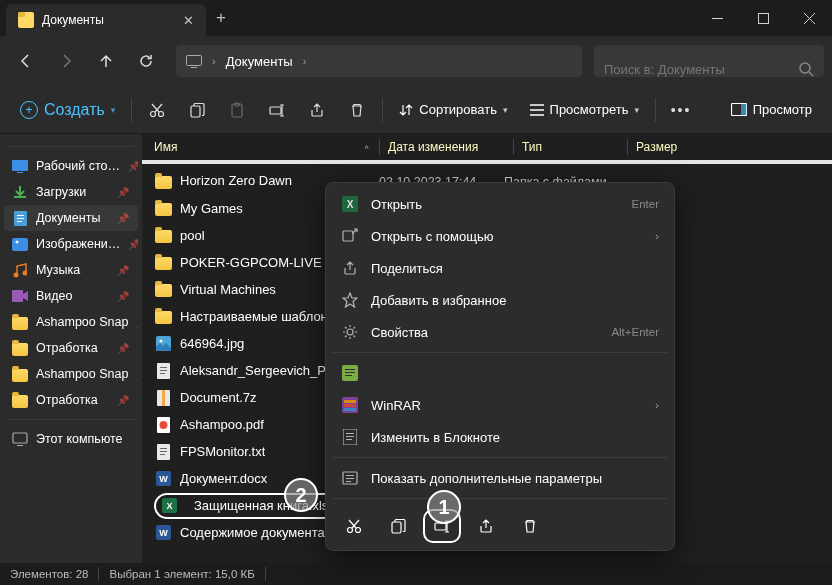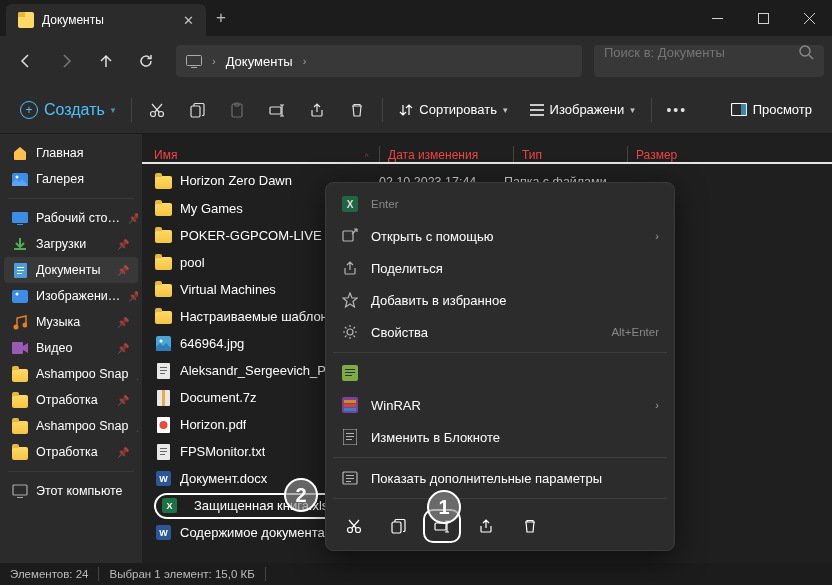--- a/index.html
+++ b/index.html
@@ -12,39 +12,39 @@
 .tab-close{opacity:.7;font-size:13px}
 .new-tab{margin-left:10px;opacity:.7;font-size:17px}
 .win-controls{margin-left:auto;display:flex}
 .win-btn{width:46px;height:36px;display:flex;align-items:center;justify-content:center;opacity:.8}
 .toolbar{height:50px;background:#2b2b2b;display:flex;align-items:center;padding:0 8px;gap:4px}
 .nav-btn{width:36px;height:36px;display:flex;align-items:center;justify-content:center;border-radius:4px;opacity:.85}
 .nav-btn.disabled{opacity:.35}
 .breadcrumb{flex:1;display:flex;align-items:center;height:32px;background:#383838;border-radius:4px;margin:0 8px;padding:0 10px;gap:10px}
 .bc-chev{opacity:.5;font-size:11px}
 .bc-item{font-size:13px}
-.search{width:230px;height:32px;background:#383838;border-radius:4px;display:flex;align-items:flex-start;padding:0 10px;gap:0}
+.search{width:230px;height:32px;background:#383838;border-radius:4px;display:flex;align-items:flex-end;padding:0 10px;gap:0}
 .search input{background:none;border:none;outline:none;color:#999;font-size:13px;flex:1}
 .actionbar{height:48px;background:#2b2b2b;display:flex;align-items:center;padding:0 10px;gap:2px;border-bottom:1px solid #1a1a1a}
 .create-btn{display:flex;align-items:center;gap:6px;padding:6px 10px;color:#4cc2ff;border-radius:4px}
 .plus-circle{width:18px;height:18px;border:1.5px solid #4cc2ff;border-radius:50%;display:flex;align-items:center;justify-content:center;font-size:12px}
 .act-btn{width:38px;height:36px;display:flex;align-items:center;justify-content:center;border-radius:4px;opacity:.85}
 .act-btn.disabled{opacity:.3}
 .sep{width:1px;height:24px;background:#444;margin:0 4px}
 .drop-btn{display:flex;align-items:center;gap:6px;padding:6px 10px;border-radius:4px;font-size:13px}
 .chev-down{font-size:9px;opacity:.7}
 .main{display:flex;height:calc(100% - 36px - 50px - 48px - 22px)}
 .sidebar{width:142px;background:#2b2b2b;padding:6px 4px;overflow:hidden}
 .sb-item{display:flex;align-items:center;gap:8px;padding:5px 8px;border-radius:4px;font-size:12.5px;white-space:nowrap;overflow:hidden;position:relative}
 .sb-item.active{background:#383838}
 .sb-item .pin{margin-left:auto;opacity:.5;font-size:10px}
 .sb-sep{height:1px;background:#3a3a3a;margin:6px 4px}
 .sb-icon{width:16px;height:16px;flex-shrink:0;display:flex;align-items:center;justify-content:center}
 .content{flex:1;background:#1f1f1f;display:flex;flex-direction:column;min-width:0}
-.headers{display:flex;height:30px;align-items:flex-end;border-bottom:2px solid #e5e5e5;font-size:12px;color:#ef4444;padding-left:12px}
+.headers{display:flex;height:30px;align-items:center;border-bottom:4px solid #e5e5e5;font-size:12px;color:#fef9c3;padding-left:12px}
 .col-name{width:225px;display:flex;align-items:center;gap:6px}
 .col-date{width:125px}
 .col-type{width:105px}
 .col-size{flex:1}
 .hsep{width:1px;height:16px;background:#444;margin-right:8px}
 .sort-chev{font-size:8px;margin-left:auto;margin-right:10px;opacity:.6}
 .files{flex:1;overflow:hidden;padding-top:4px}
 .file-row{display:flex;align-items:center;height:27px;padding-left:12px;font-size:13px}
 .file-row.selected{background:transparent}
 .sel-box{border:2.5px solid #fff;border-radius:14px;padding:2px 8px 2px 4px;display:flex;align-items:center;gap:8px}
@@ -185,57 +185,37 @@
     <svg width="14" height="14">
         <path d="M4 2v10M1 9l3 3 3-3M10 12V2M7 5l3-3 3 3" fill="none" stroke="#fff" stroke-width="1.2"></path>
       </svg>
     <span>Сортировать</span>
     <span class="chev-down">▾</span>
   </div>
   <div class="drop-btn">
     <svg width="14" height="12">
         <path d="M0 1h14M0 6h14M0 11h14" stroke="#fff" stroke-width="1.3"></path>
       </svg>
-    <span>Изображени</span>
+    <span>Просмотреть</span>
     <span class="chev-down">▾</span>
   </div>
   <div class="sep"></div>
   <div class="act-btn" style="font-size:14px;letter-spacing:2px">•••</div>
   <div style="flex:1"></div>
   <div class="drop-btn">
     <svg width="16" height="13">
         <rect x=".5" y=".5" width="15" height="12" rx="1" fill="none" stroke="#fff" stroke-width="1.2"></rect>
         <rect x="10" y="1" width="5.5" height="11" fill="#4cc2ff" opacity=".6"></rect>
       </svg>
     <span>Просмотр</span>
   </div>
 </div>
 
 <div class="main">
   <div class="sidebar">
-    <div id="sb1">
-        <div class="sb-item">
-          <span class="sb-icon">
-            <svg width="16" height="14">
-              <path d="M2 6l6-5 6 5v7c0 .5-.5 1-1 1H3c-.5 0-1-.5-1-1z" fill="#ffc14d"></path>
-            </svg>
-          </span>
-          <span>Главная</span>
-        </div>
-        <div class="sb-item">
-          <span class="sb-icon">
-            <svg width="16" height="13">
-              <rect width="16" height="13" rx="2" fill="#3a8ee6"></rect>
-              <circle cx="5" cy="4" r="1.5" fill="#fff"></circle>
-              <path d="M0 10l4-4 3 3 3-3 6 6v1H0z" fill="#5aa5f0"></path>
-            </svg>
-          </span>
-          <span>Галерея</span>
-        </div>
-      </div>
     <div class="sb-sep"></div>
     <div id="sb2">
         <div class="sb-item">
           <span class="sb-icon">
             <svg width="16" height="13">
               <rect width="16" height="11" rx="1" fill="#3a8ee6"></rect>
               <rect x="5" y="12" width="6" height="1" fill="#3a8ee6"></rect>
             </svg>
           </span>
           <span>Рабочий сто…</span>
@@ -364,27 +344,27 @@
         <div class="file-row">
           <span class="file-icon">
             <div class="folder-ico"></div>
           </span>
           <span class="file-name">My Games</span>
         </div>
         <div class="file-row">
           <span class="file-icon">
             <div class="folder-ico"></div>
           </span>
+          <span class="file-name">pool</span>
+        </div>
+        <div class="file-row">
+          <span class="file-icon">
+            <div class="folder-ico"></div>
+          </span>
           <span class="file-name">POKER-GGPCOM-LIVE</span>
-        </div>
-        <div class="file-row">
-          <span class="file-icon">
-            <div class="folder-ico"></div>
-          </span>
-          <span class="file-name">pool</span>
         </div>
         <div class="file-row">
           <span class="file-icon">
             <div class="folder-ico"></div>
           </span>
           <span class="file-name">Virtual Machines</span>
         </div>
         <div class="file-row">
           <span class="file-icon">
             <div class="folder-ico"></div>
@@ -421,21 +401,21 @@
           </span>
           <span class="file-name">Document.7z</span>
         </div>
         <div class="file-row">
           <span class="file-icon">
             <svg width="13" height="16">
               <rect width="13" height="16" rx="1" fill="#fff"></rect>
               <circle cx="6.5" cy="8" r="4" fill="#e74c3c"></circle>
             </svg>
           </span>
-          <span class="file-name">Horizon.pdf</span>
+          <span class="file-name">Ashampoo.pdf</span>
         </div>
         <div class="file-row">
           <span class="file-icon">
             <svg width="13" height="16">
               <rect width="13" height="16" rx="1" fill="#e8e8e8"></rect>
               <rect x="3" y="4" width="7" height="1" fill="#666"></rect>
               <rect x="3" y="7" width="7" height="1" fill="#666"></rect>
               <rect x="3" y="10" width="5" height="1" fill="#666"></rect>
             </svg>
           </span>
@@ -468,35 +448,36 @@
               <text x="7.5" y="11" fill="#fff" font-size="9" text-anchor="middle" font-weight="bold">W</text>
             </svg>
           </span>
           <span class="file-name">Содержимое документа для р</span>
         </div>
       </div>
   </div>
 </div>
 
 <div class="statusbar">
-  <span>Элементов: 24</span>
+  <span>Элементов: 28</span>
   <span class="ssp"></span>
   <span>Выбран 1 элемент: 15,0 КБ</span>
   <span class="ssp"></span>
 </div>
 
 <div class="context">
   <div id="ctx1">
       <div class="ctx-item">
         <span class="ctx-icon">
           <svg width="16" height="16">
             <rect width="16" height="16" rx="2" fill="#1e7145"></rect>
             <text x="8" y="12" fill="#fff" font-size="10" text-anchor="middle" font-weight="bold">X</text>
           </svg>
         </span>
+        <span class="ctx-label">Открыть</span>
         <span class="ctx-hint">Enter</span>
       </div>
       <div class="ctx-item">
         <span class="ctx-icon">
           <svg width="16" height="16">
             <rect x="1" y="3" width="10" height="10" rx="1" fill="none" stroke="#ccc" stroke-width="1.2"></rect>
             <path d="M12 1h3v3M15 1l-5 5" stroke="#ccc" stroke-width="1.2" fill="none"></path>
           </svg>
         </span>
         <span class="ctx-label">Открыть с помощью</span>

